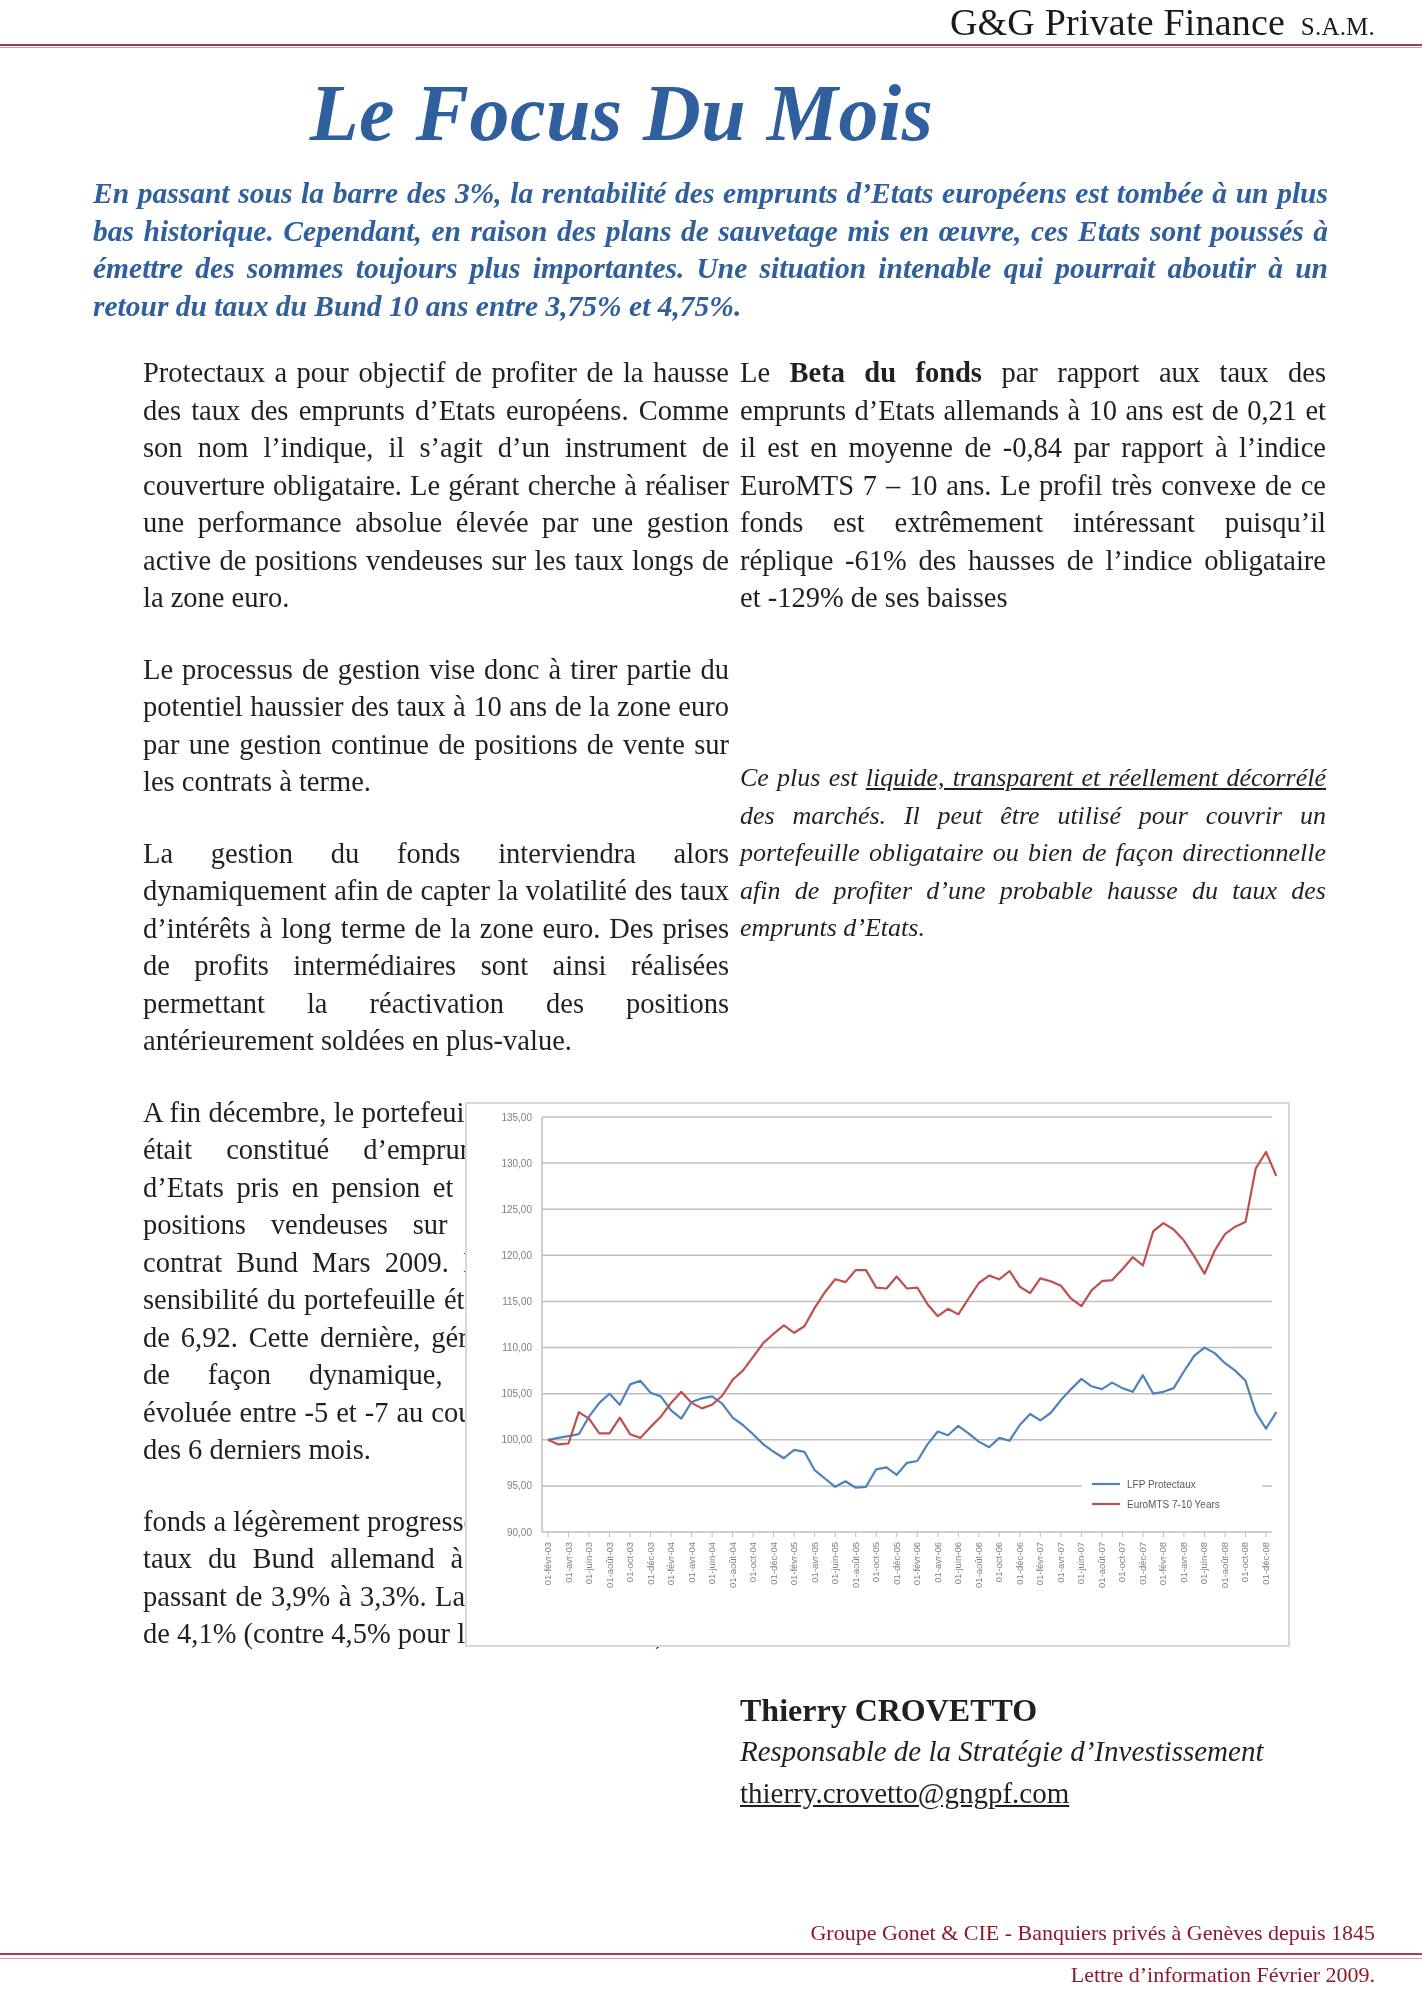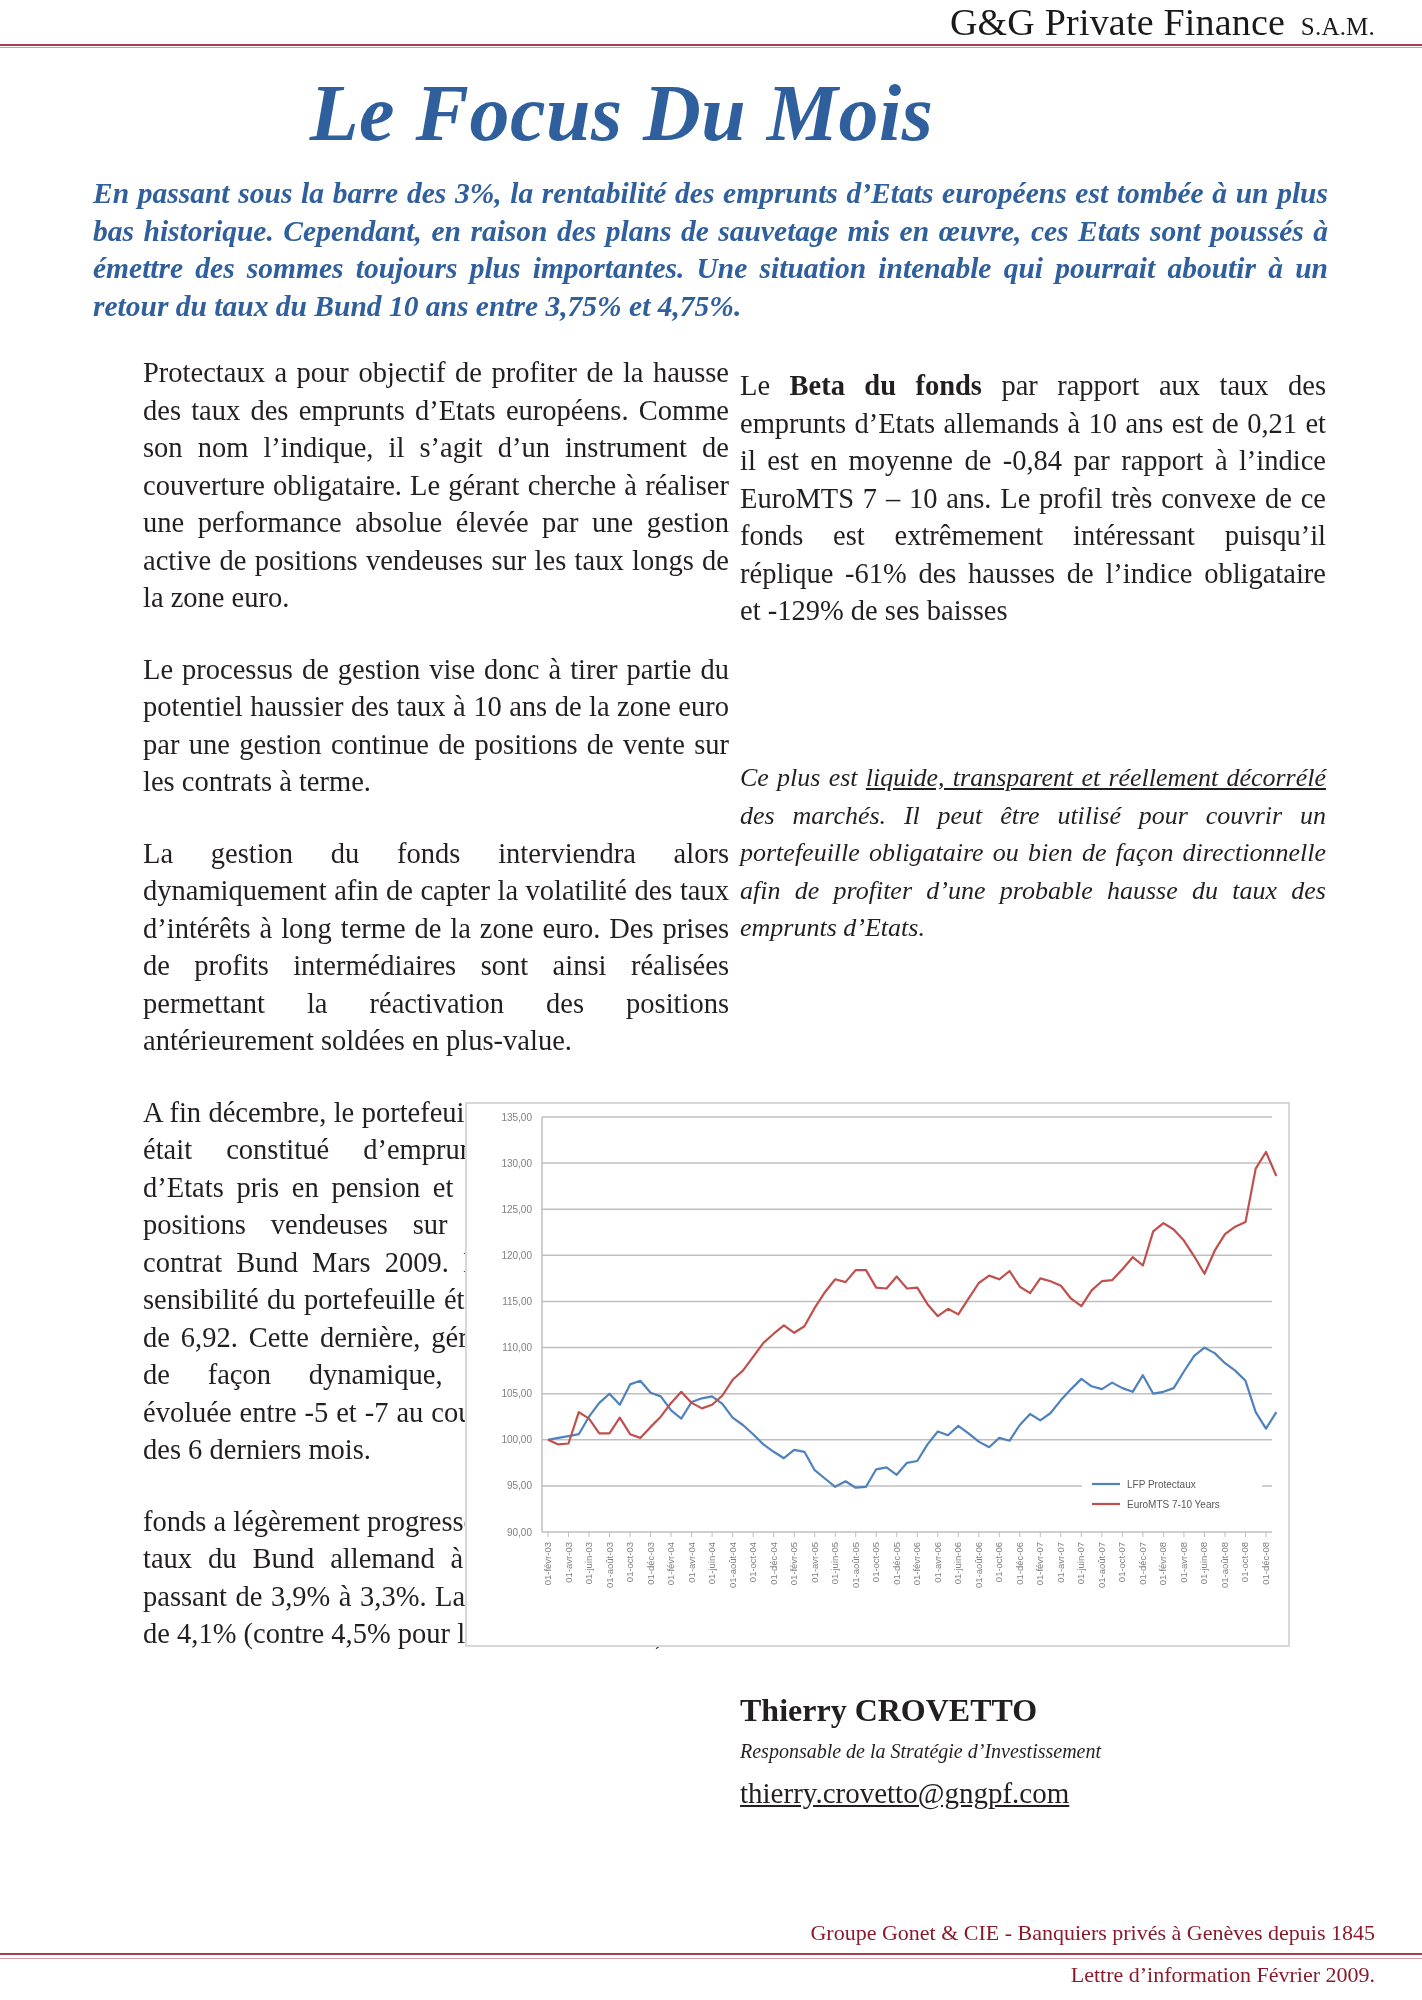--- a/index.html
+++ b/index.html
@@ -10,31 +10,31 @@
   .header-brand .gg { position: relative; }
   .rule-top { position: absolute; left: 0; right: 0; top: 44px; height: 2px; background: #9b1b2b; opacity: 0.85; }
   .rule-top2 { position: absolute; left: 0; right: 0; top: 47px; height: 1px; background: #d99aa3; }
   .title { position: absolute; left: 0; width: 1243px; top: 68px; text-align: center;
            font-size: 80px; font-style: italic; font-weight: bold; color: #2f5f9c; letter-spacing: 0.5px; }
   .lead { position: absolute; left: 93px; width: 1235px; top: 175px; font-size: 29.5px; line-height: 37.5px;
           font-style: italic; font-weight: bold; color: #2f5f9c; text-align: justify; }
   .col { position: absolute; font-size: 28.5px; line-height: 37.5px; text-align: justify; color: #231f20; }
   .col p { margin: 0; }
   .col-left { left: 96px; width: 586px; top: 354px; margin-left: 47px; }
-  .col-right { left: 740px; width: 586px; top: 354px; margin-top: 13px; }
+  .col-right { left: 740px; width: 586px; top: 354px; }
   .gap { height: 34px; }
   .narrow { width: 350px; text-align: justify; }
   .quote { position: absolute; left: 740px; width: 586px; top: 759px; font-size: 26px; line-height: 37.5px;
            font-style: italic; text-align: justify; color: #231f20; }
   .quote .ul { text-decoration: underline; }
   .chart-box { position: absolute; left: 465px; top: 1102px; width: 825px; height: 545px;
                border: 2px solid #d8d8d8; background: #fff; box-sizing: border-box; }
   .sig { position: absolute; left: 740px; top: 1690px; }
   .sig-name { font-size: 32px; font-weight: bold; line-height: 40px; }
-  .sig-role { font-size: 20px; font-style: italic; line-height: 42px; }
+  .sig-role { font-size: 29px; font-style: italic; line-height: 42px; }
   .sig-mail { font-size: 29px; line-height: 42px; text-decoration: underline; color: #231f20; }
   .footer1 { position: absolute; right: 47px; top: 1920px; font-size: 22px; color: #8b1a2b; }
   .rule-bot { position: absolute; left: 0; right: 0; top: 1953px; height: 2px; background: #9b1b2b; opacity: .85; }
   .rule-bot2 { position: absolute; left: 0; right: 0; top: 1958px; height: 1px; background: #d99aa3; }
   .footer2 { position: absolute; right: 47px; top: 1962px; font-size: 22px; color: #8b1a2b; }
   svg text { font-family: "Liberation Sans", "DejaVu Sans", sans-serif; }
 </style>
 </head>
 <body>
 

